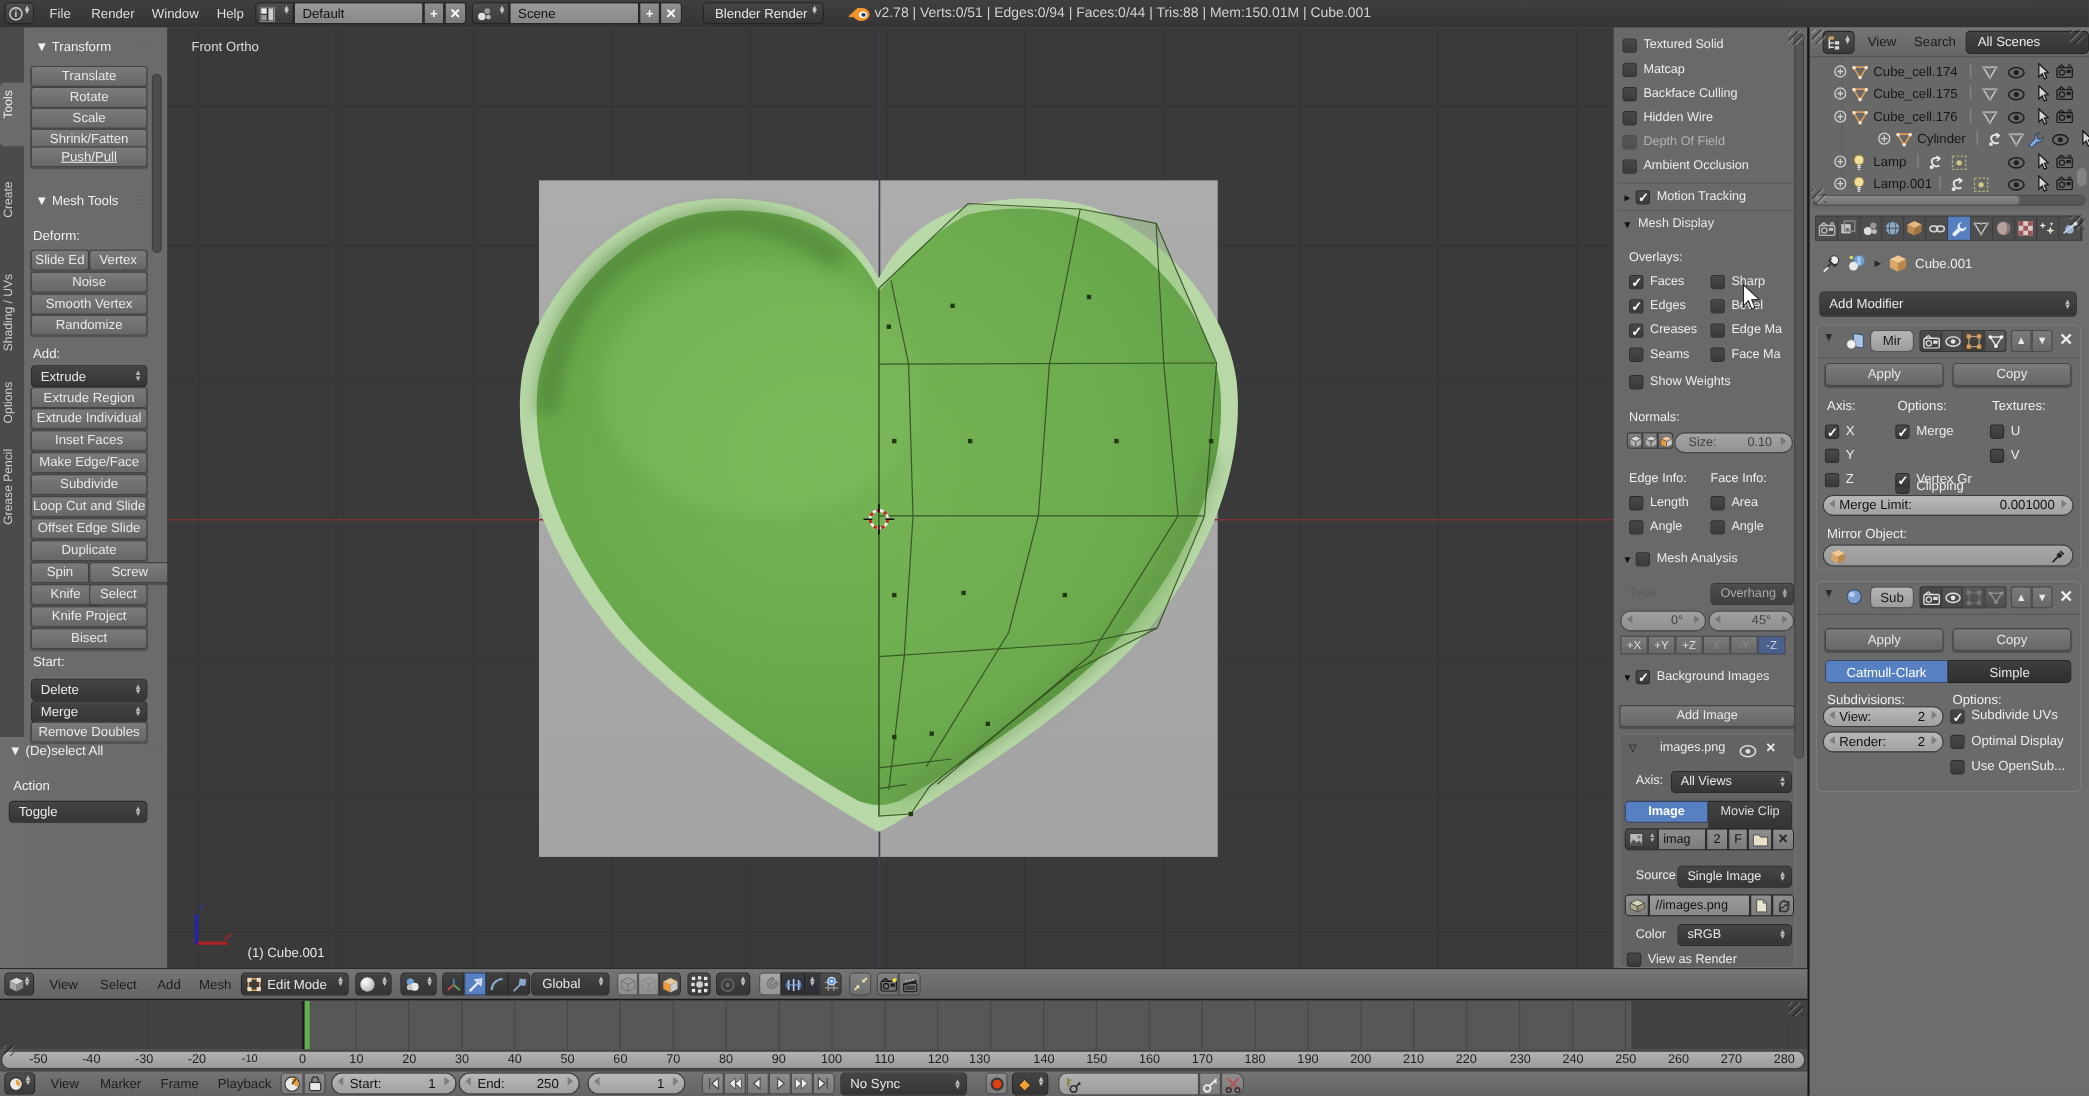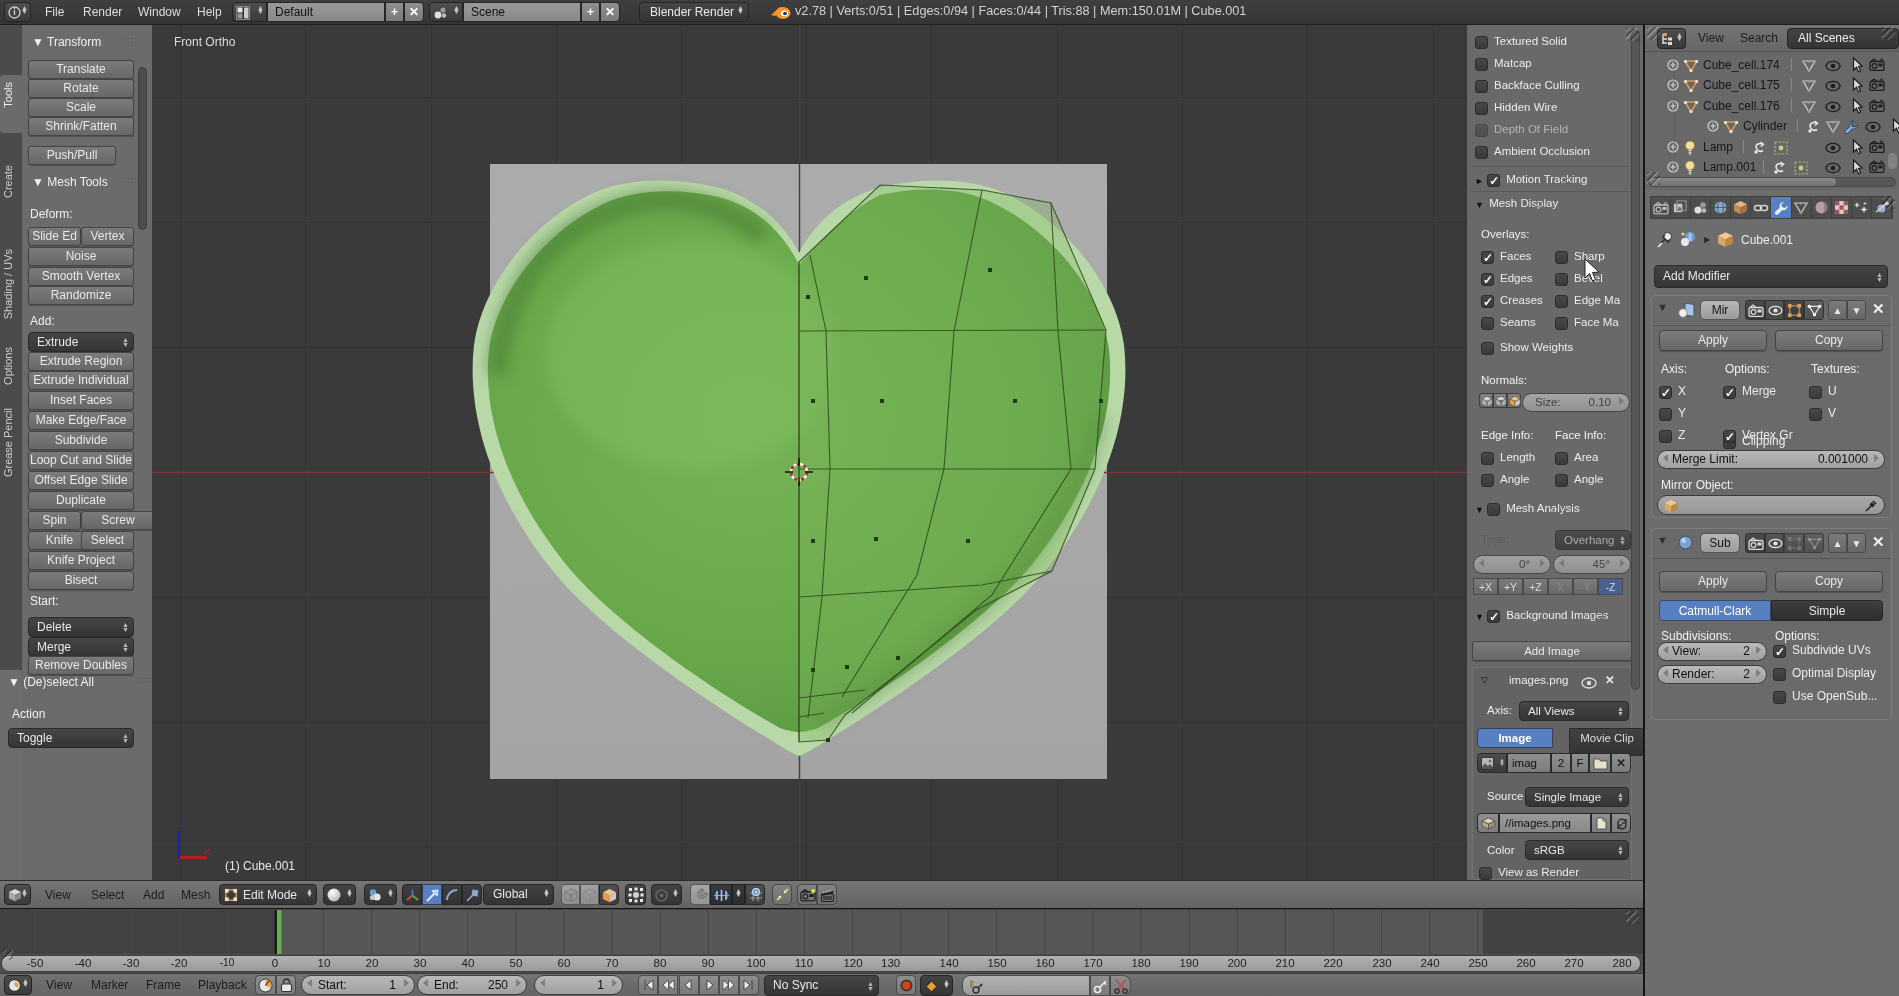--- a/index.html
+++ b/index.html
@@ -104,21 +104,21 @@
   <div class="vtab" style="top:322px;color:#cfcfcf;">Options</div>
   <div class="vtab" style="top:383px;color:#cfcfcf;">Grease Pencil</div>
 </div>
 <div class="abs" id="toolshelf" style="left:22px;top:25px;width:130px;height:855px;background:#6b6b6b;">
   <div class="abs panelhdr" style="left:10px;top:10px;">▼ Transform</div>
   <div class="abs dots" style="right:14px;top:10px;">::::</div>
   <div class="btn abs" style="left:6px;top:35px;width:106px;">Translate</div>
   <div class="btn abs" style="left:6px;top:54px;width:106px;">Rotate</div>
   <div class="btn abs" style="left:6px;top:73px;width:106px;">Scale</div>
   <div class="btn abs" style="left:6px;top:92px;width:106px;">Shrink/Fatten</div>
-  <div class="btn abs" style="left:6px;top:121px;width:88px;">Push/Pull</div>
+  <div class="btn abs" style="left:6px;top:108px;width:106px;text-decoration:underline;">Push/Pull</div>
 
   <div class="abs panelhdr" style="left:10px;top:150px;">▼ Mesh Tools</div>
   <div class="abs dots" style="right:14px;top:150px;">::::</div>
   <div class="abs panelhdr" style="left:8px;top:182px;">Deform:</div>
   <div class="btn abs" style="left:6px;top:202px;width:53px;">Slide Ed</div>
   <div class="btn abs" style="left:59px;top:202px;width:53px;">Vertex</div>
   <div class="btn abs" style="left:6px;top:222px;width:106px;">Noise</div>
   <div class="btn abs" style="left:6px;top:242px;width:106px;">Smooth Vertex</div>
   <div class="btn abs" style="left:6px;top:261px;width:106px;">Randomize</div>
   <div class="abs panelhdr" style="left:8px;top:289px;">Add:</div>
@@ -302,21 +302,21 @@
   <div class="abs" style="left:14px;top:650px;color:#111;font-size:9px;">▽</div>
   <div class="abs nlbl" style="left:36px;top:649px;color:#ececec;">images.png</div>
   <svg class="abs" style="left:114px;top:652px;" width="16" height="12" viewBox="0 0 16 12">
       <ellipse cx="8" cy="6" rx="7" ry="5" fill="none" stroke="#ddd" stroke-width="1.4"></ellipse>
       <circle cx="8" cy="6" r="2.2" fill="#ddd"></circle>
     </svg>
   <div class="abs" style="left:138px;top:648px;color:#ececec;font-weight:bold;">✕</div>
   <div class="abs nlbl" style="left:14px;top:679px;color:#ececec;">Axis:</div>
   <div class="menu abs" style="left:52px;top:676px;width:110px;">All Views<span class="ar">▲<br>▼</span></div>
   <div class="abs" style="left:10px;top:703px;width:76px;height:20px;background:#5680c2;border:1px solid #36405a;border-radius:4px 0 0 4px;color:#fff;text-align:center;line-height:18px;font-weight:bold;">Image</div>
-  <div class="abs" style="left:102px;top:703px;width:76px;height:28px;background:linear-gradient(#414141,#333);border:1px solid #2a2a2a;border-radius:0 4px 4px 0;color:#ddd;text-align:center;line-height:18px;">Movie Clip</div>
+  <div class="abs" style="left:86px;top:703px;width:76px;height:28px;background:linear-gradient(#414141,#333);border:1px solid #2a2a2a;border-radius:0 4px 4px 0;color:#ddd;text-align:center;line-height:18px;">Movie Clip</div>
   <div class="abs" style="left:10px;top:728px;width:30px;height:20px;background:linear-gradient(#4e4e4e,#3a3a3a);border:1px solid #2a2a2a;border-radius:4px 0 0 4px;">
       <svg style="position:absolute;left:3px;top:3px;" width="13" height="13" viewBox="0 0 13 13">
         <rect x="0.5" y="0.5" width="12" height="12" fill="#b8b8b8" stroke="#333"></rect>
         <path d="M1 10 L4 6 L7 9 L9 7 L12 10 V12 H1 Z" fill="#555"></path>
         <circle cx="9" cy="4" r="1.5" fill="#777"></circle>
       </svg>
       <span class="abs" style="right:1px;top:4px;color:#bbb;font-size:6px;line-height:4px;">▲<br>▼</span>
     </div>
   <div class="abs" style="left:40px;top:728px;width:44px;height:20px;background:linear-gradient(#8f8f8f,#7c7c7c);border:1px solid #2a2a2a;color:#111;line-height:18px;padding-left:4px;">imag</div>
   <div class="abs" style="left:84px;top:728px;width:20px;height:20px;background:linear-gradient(#8f8f8f,#7c7c7c);border:1px solid #2a2a2a;color:#111;text-align:center;line-height:18px;">2</div>

